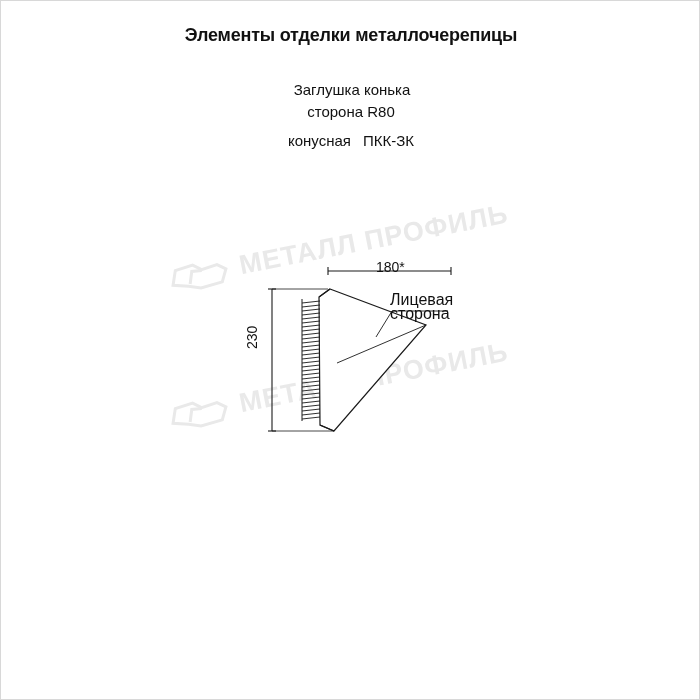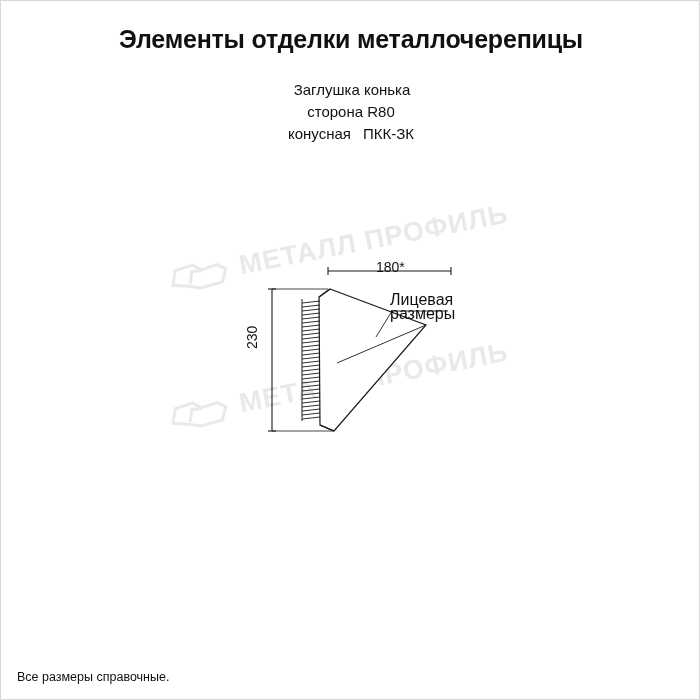--- a/index.html
+++ b/index.html
@@ -20,40 +20,40 @@
     inset: 0;
     border: 1px solid #d8d8d8;
     box-sizing: border-box;
   }
   .title {
     position: absolute;
     top: 24px;
     left: 0;
     width: 700px;
     text-align: center;
-    font-size: 25px;
+    font-size: 18px;
     font-weight: bold;
     letter-spacing: -0.2px;
     color: #111;
   }
   .subtitle {
     position: absolute;
     top: 78px;
     left: 0;
     width: 700px;
     text-align: center;
     font-size: 15px;
     line-height: 22px;
     color: #111;
   }
   .subtitle .ln {
     display: block;
   }
   .subtitle .ln.l1 { padding-left: 2px; text-align: center; }
-  .subtitle .ln.l3 { margin-top: 0; }
+  .subtitle .ln.l3 { margin-top: 7px; }
   .sp { display: inline-block; width: 12px; }
 
   
   .wm {
     position: absolute;
     color: #e9e9e9;
     font-size: 27px;
     font-weight: bold;
     letter-spacing: 1px;
     white-space: nowrap;
@@ -192,20 +192,19 @@
         <path d="M176 70 L232 70"></path>
       </g>
     </svg>
   </div>
 
   <div class="dim-label dim-180">180*</div>
   <div class="dim-label dim-230">230</div>
 
   <div class="face-label">
     <div>Лицевая</div>
-    <div>размеры</div>
+    <div>сторона</div>
   </div>
 
   <div class="footnotes">
-    <div>Все размеры справочные.</div>
   </div>
 
 </div>
 
 </body></html>

